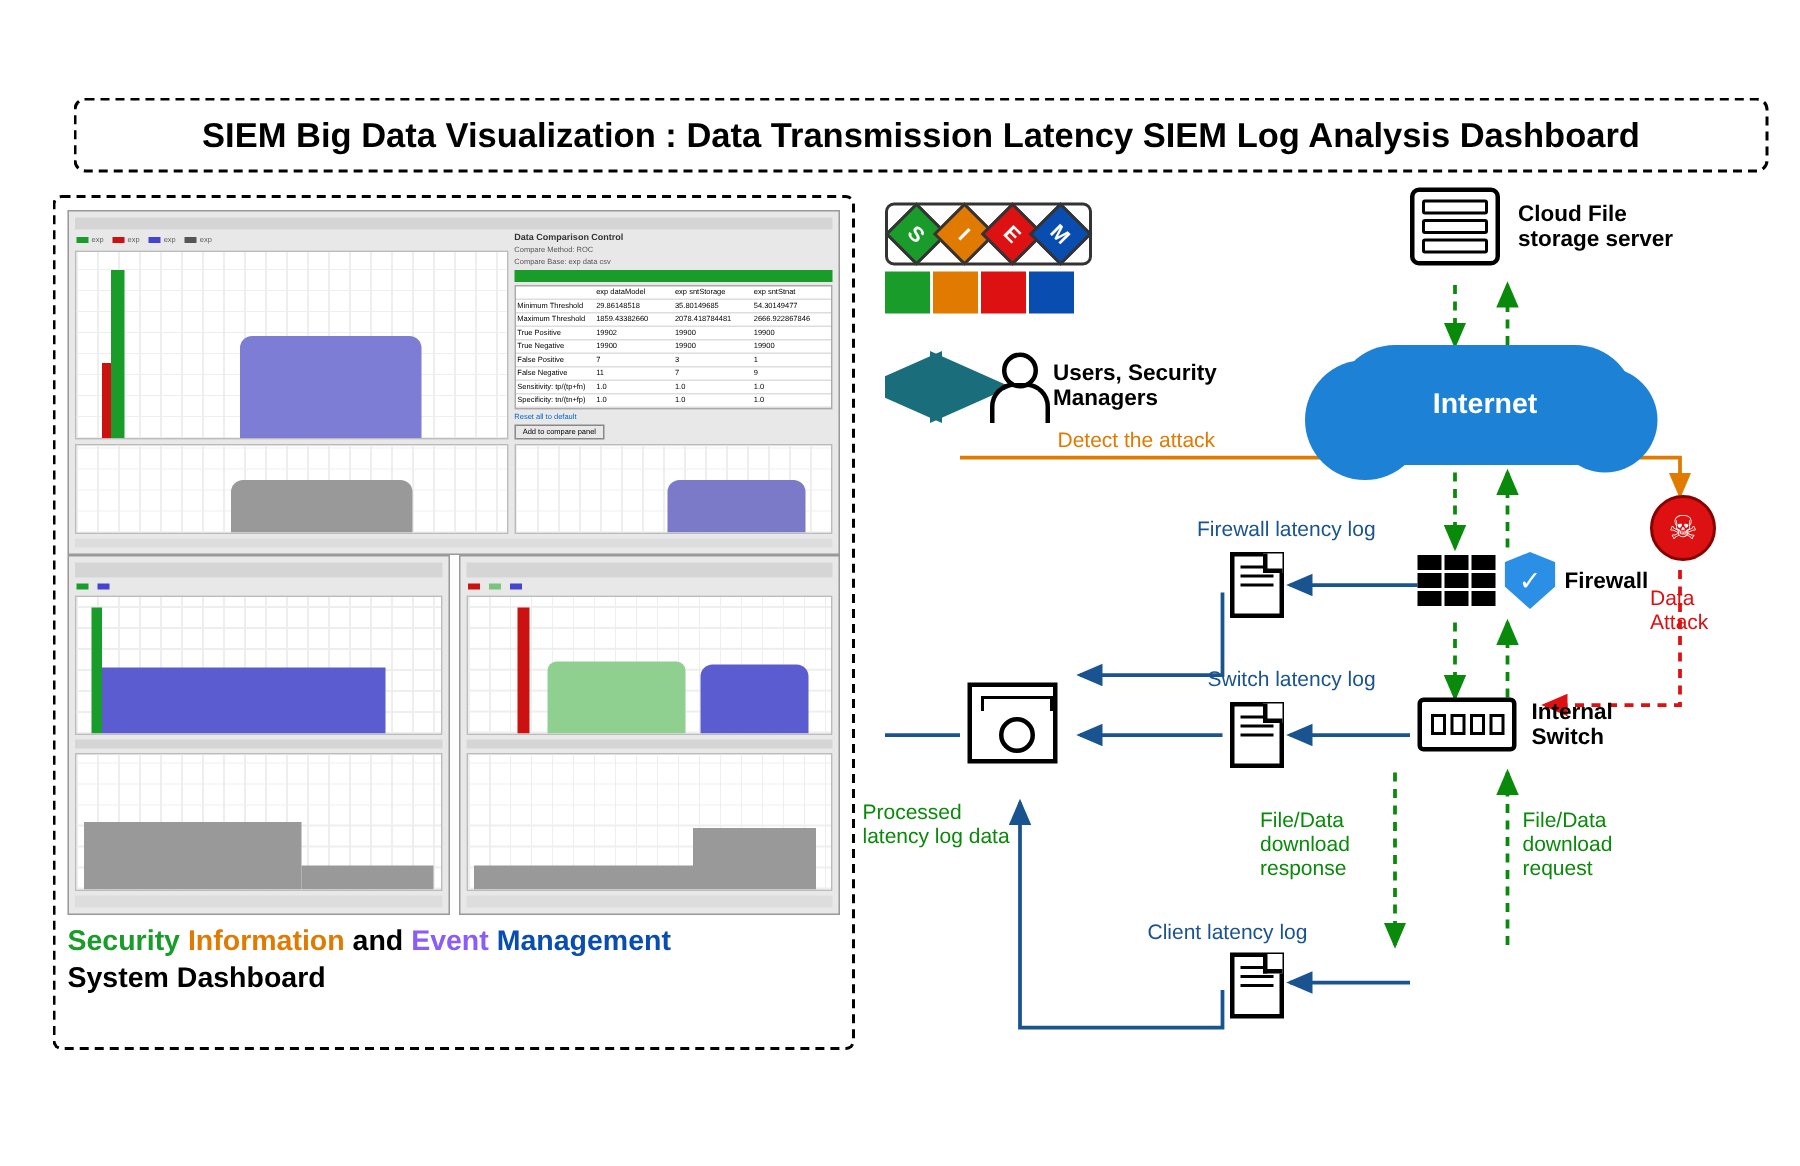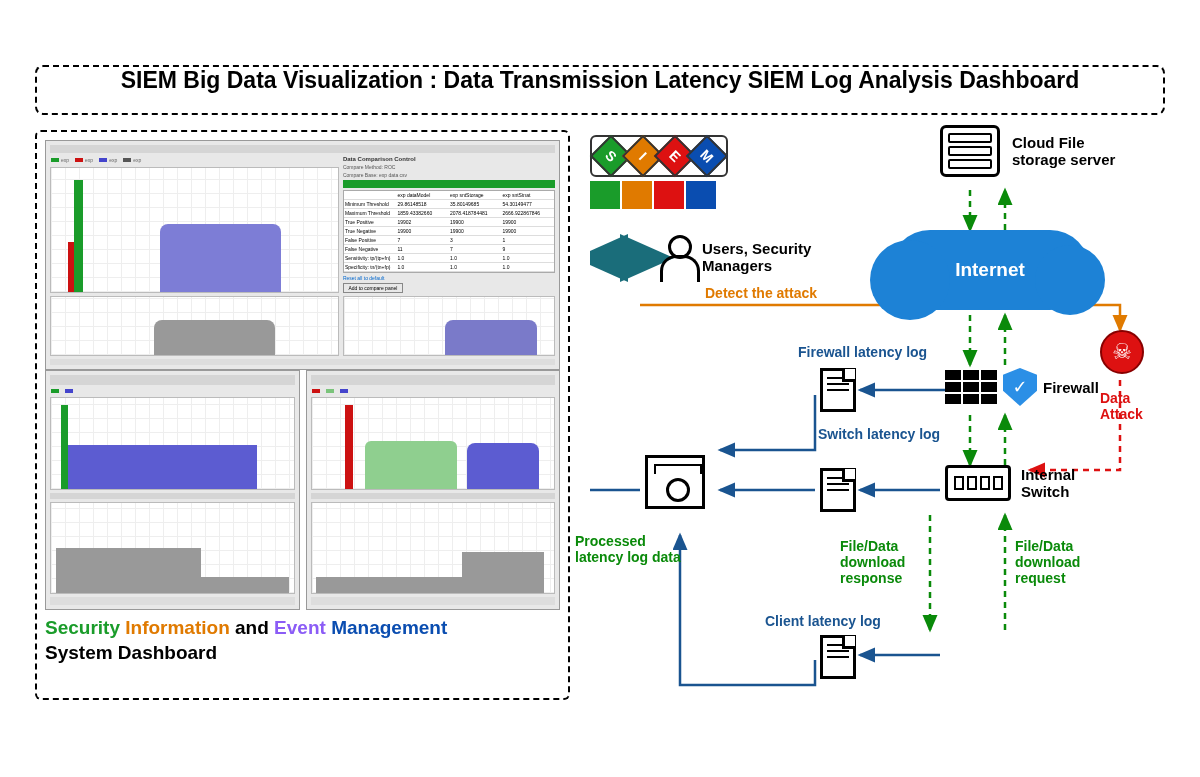--- a/index.html
+++ b/index.html
@@ -5,24 +5,24 @@
   * { box-sizing: border-box; margin: 0; padding: 0; }
   body {
     font-family: Arial, sans-serif;
     width: 1200px;
     height: 777px;
     background: #fff;
     position: relative;
   }
   .outer-box {
     position: absolute;
-    left: 35px; top: 65px;
+    left: 49px; top: 65px;
     width: 1130px; height: 50px;
     border: 2px dashed #000;
-    display: flex; align-items: flex-start; justify-content: center;
+    display: flex; align-items: center; justify-content: center;
     border-radius: 8px;
   }
   .title {
     font-size: 23px; font-weight: bold;
   }
   .dashboard-box {
     position: absolute;
     left: 35px; top: 130px;
     width: 535px; height: 570px;
     border: 2px dashed #000;
@@ -91,21 +91,21 @@
   .gear-box .gear{position:absolute;left:18px;top:20px;width:24px;height:24px;border:3px solid #000;border-radius:50%;}
   .attacker{width:44px;height:44px;background:#d11;border-radius:50%;display:flex;
     align-items:center;justify-content:center;color:#fff;font-size:22px;border:2px solid #800;}
   .person{position:relative;width:34px;height:44px;}
   .person:before{content:"";position:absolute;left:8px;top:0;width:18px;height:18px;border:3px solid #000;border-radius:50%;}
   .person:after{content:"";position:absolute;left:0;top:20px;width:34px;height:24px;border:3px solid #000;border-radius:16px 16px 0 0;border-bottom:none;}
   .shield{width:34px;height:38px;background:#2b8fe6;clip-path:polygon(50% 0,100% 18%,100% 60%,50% 100%,0 60%,0 18%);
     display:flex;align-items:center;justify-content:center;color:#fff;font-size:18px;}
 
   svg.arrows{position:absolute;inset:0;width:100%;height:100%;pointer-events:none;}
-  .lbl{position:absolute;font-size:14px;font-weight:700;}
+  .lbl{position:absolute;font-size:14px;font-weight:400;}
   .green-lbl{color:#0a8a0a;}
   .red-lbl{color:#d11;}
   .orange-lbl{color:#e07a00;}
   .blue-lbl{color:#1a5490;}
 
   
   .shape{position:absolute;bottom:0;}
   .hump{background:#7d7dd6;border-radius:8px 8px 0 0;}
   .spike{background:#1a9c2a;}
   .stats-table{background:#fff;border:1px solid #aaa;font-size:5px;flex:0 0 48%;}
@@ -429,18 +429,18 @@
   <div class="node" style="left:230px;top:505px;">
     <div class="doc-icon">
         <div></div>
         <div></div>
         <div></div>
       </div>
   </div>
 
   <div class="lbl orange-lbl" style="left:115px;top:155px;">Detect the attack</div>
   <div class="lbl blue-lbl" style="left:208px;top:214px;">Firewall latency log</div>
-  <div class="lbl blue-lbl" style="left:215px;top:296px;margin-left:13px;">Switch latency log</div>
+  <div class="lbl blue-lbl" style="left:215px;top:314px;">Switch latency log</div>
   <div class="lbl blue-lbl" style="left:175px;top:483px;">Client latency log</div>
   <div class="lbl green-lbl" style="left:-15px;top:403px;width:110px;">Processed latency log data</div>
   <div class="lbl green-lbl" style="left:425px;top:408px;width:90px;">File/Data download request</div>
   <div class="lbl green-lbl" style="left:250px;top:408px;width:90px;">File/Data download response</div>
 </div>
 
 </body></html>

